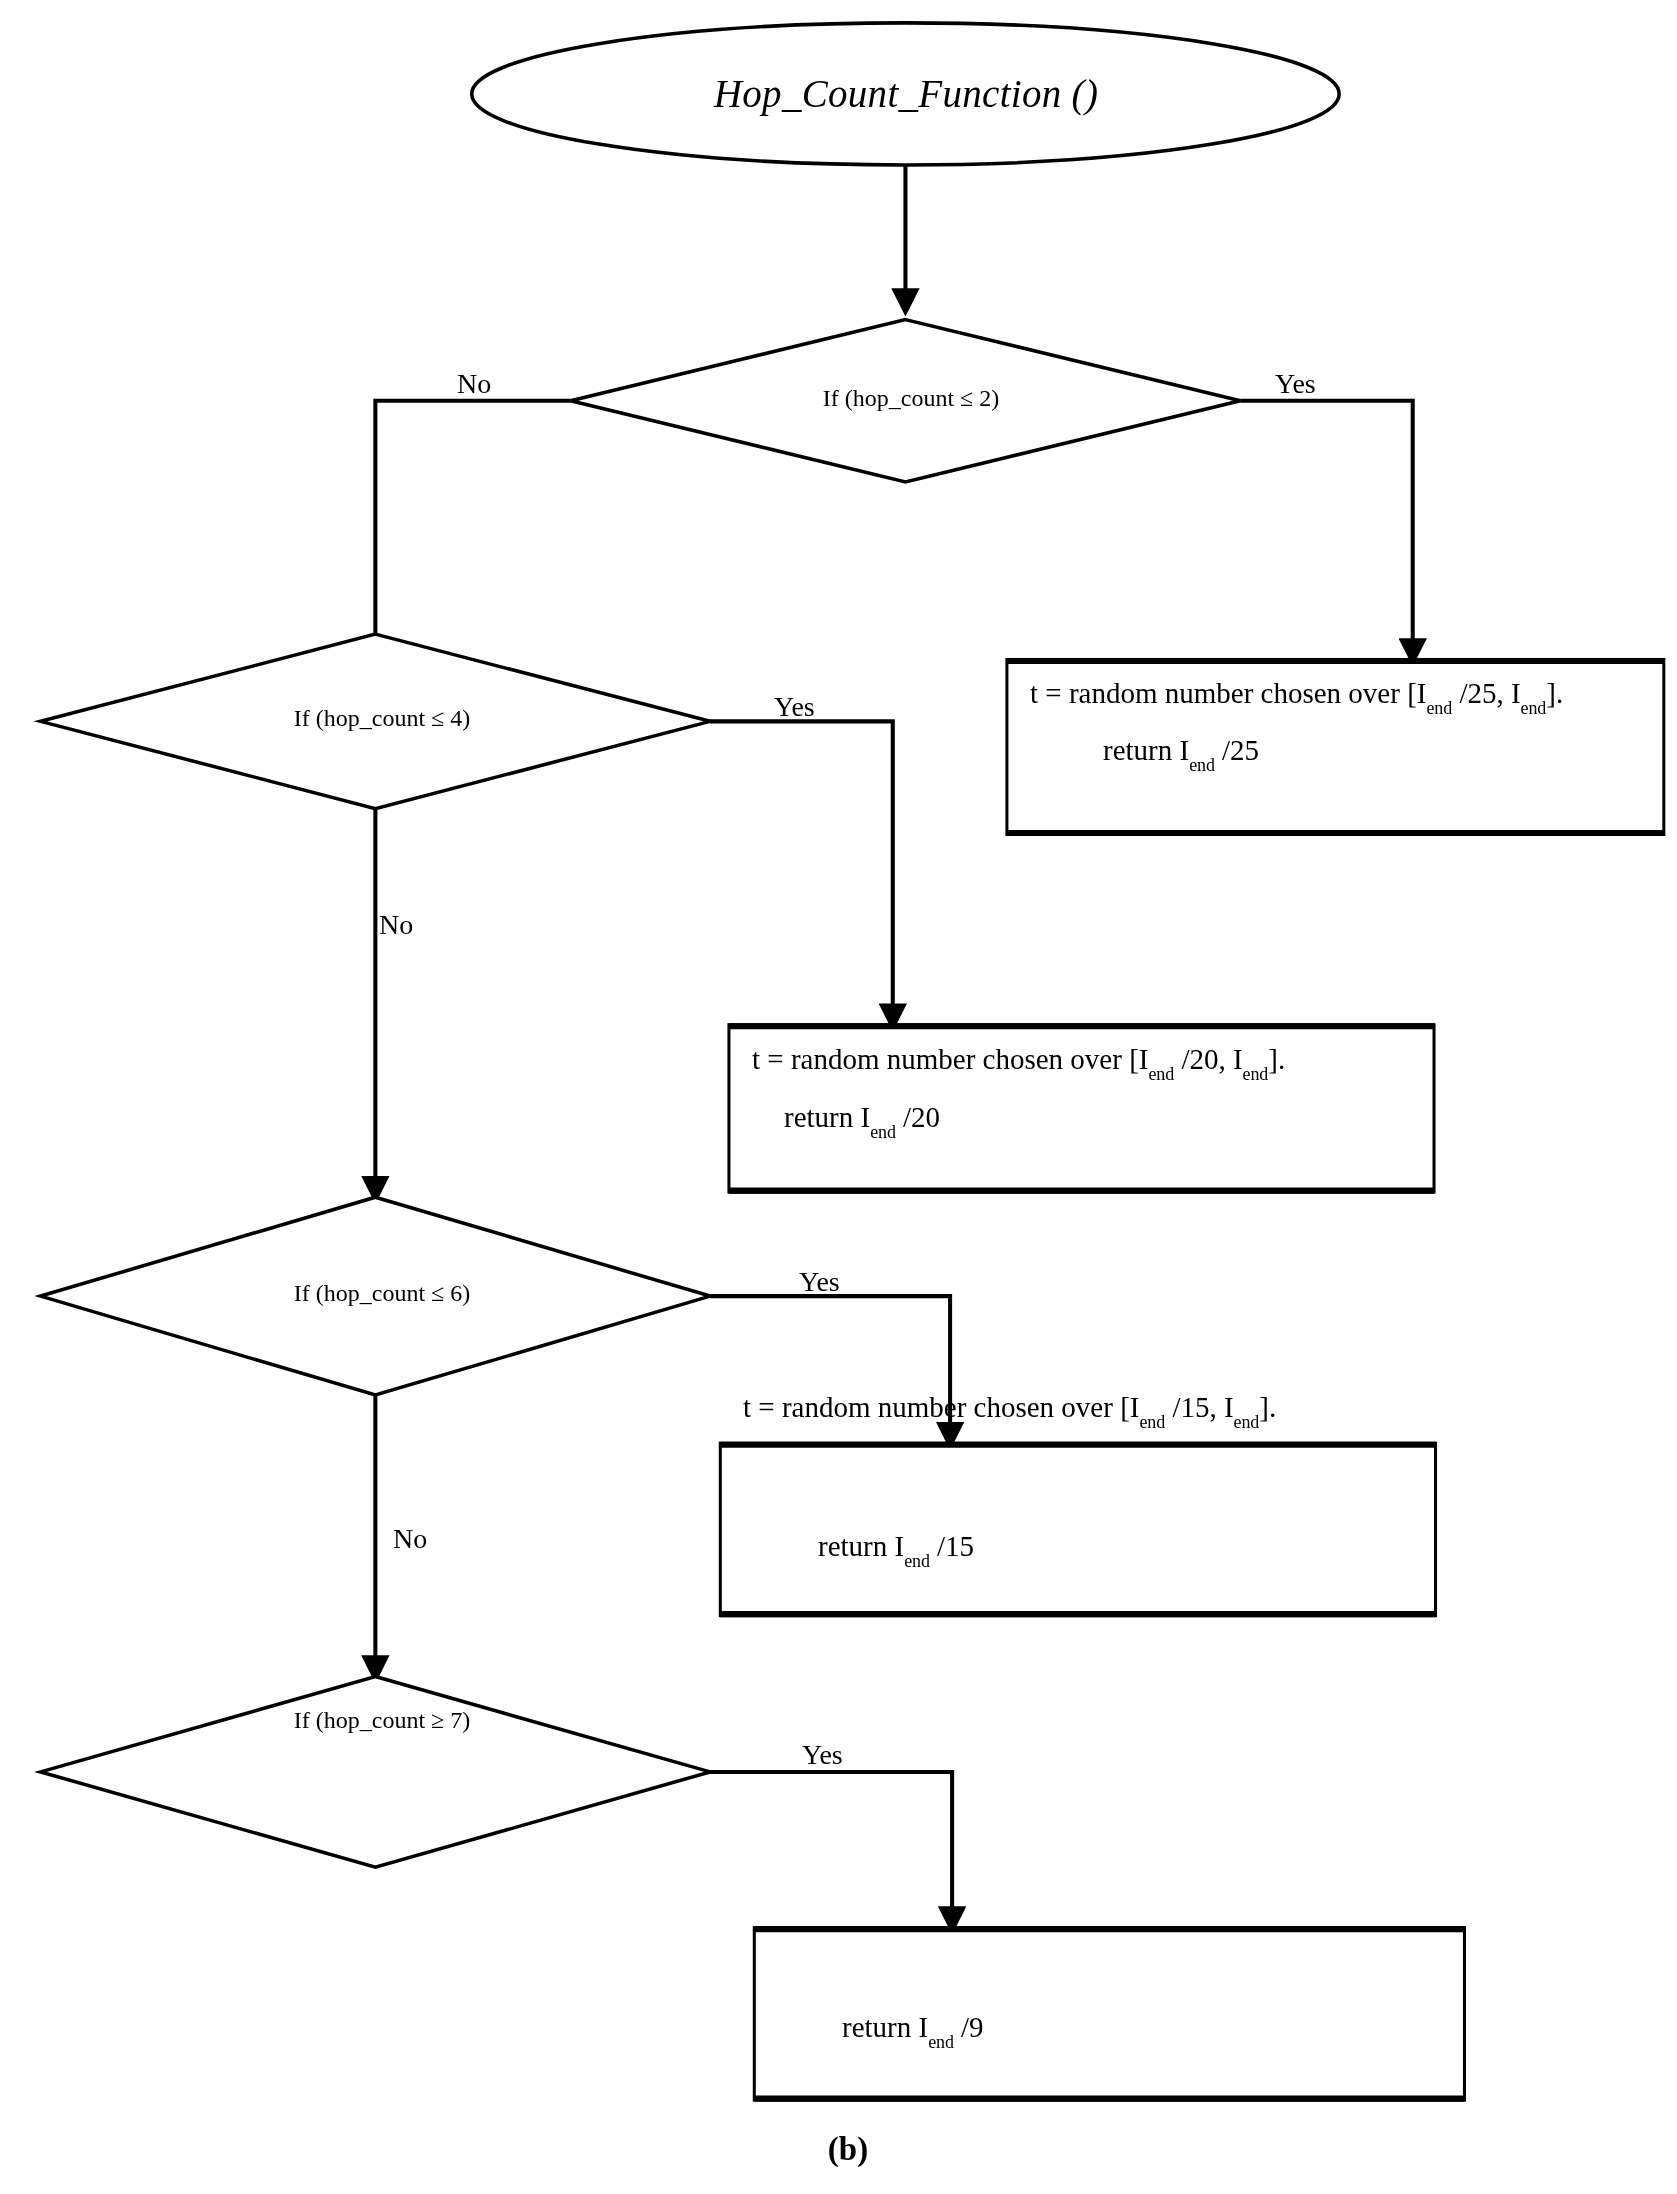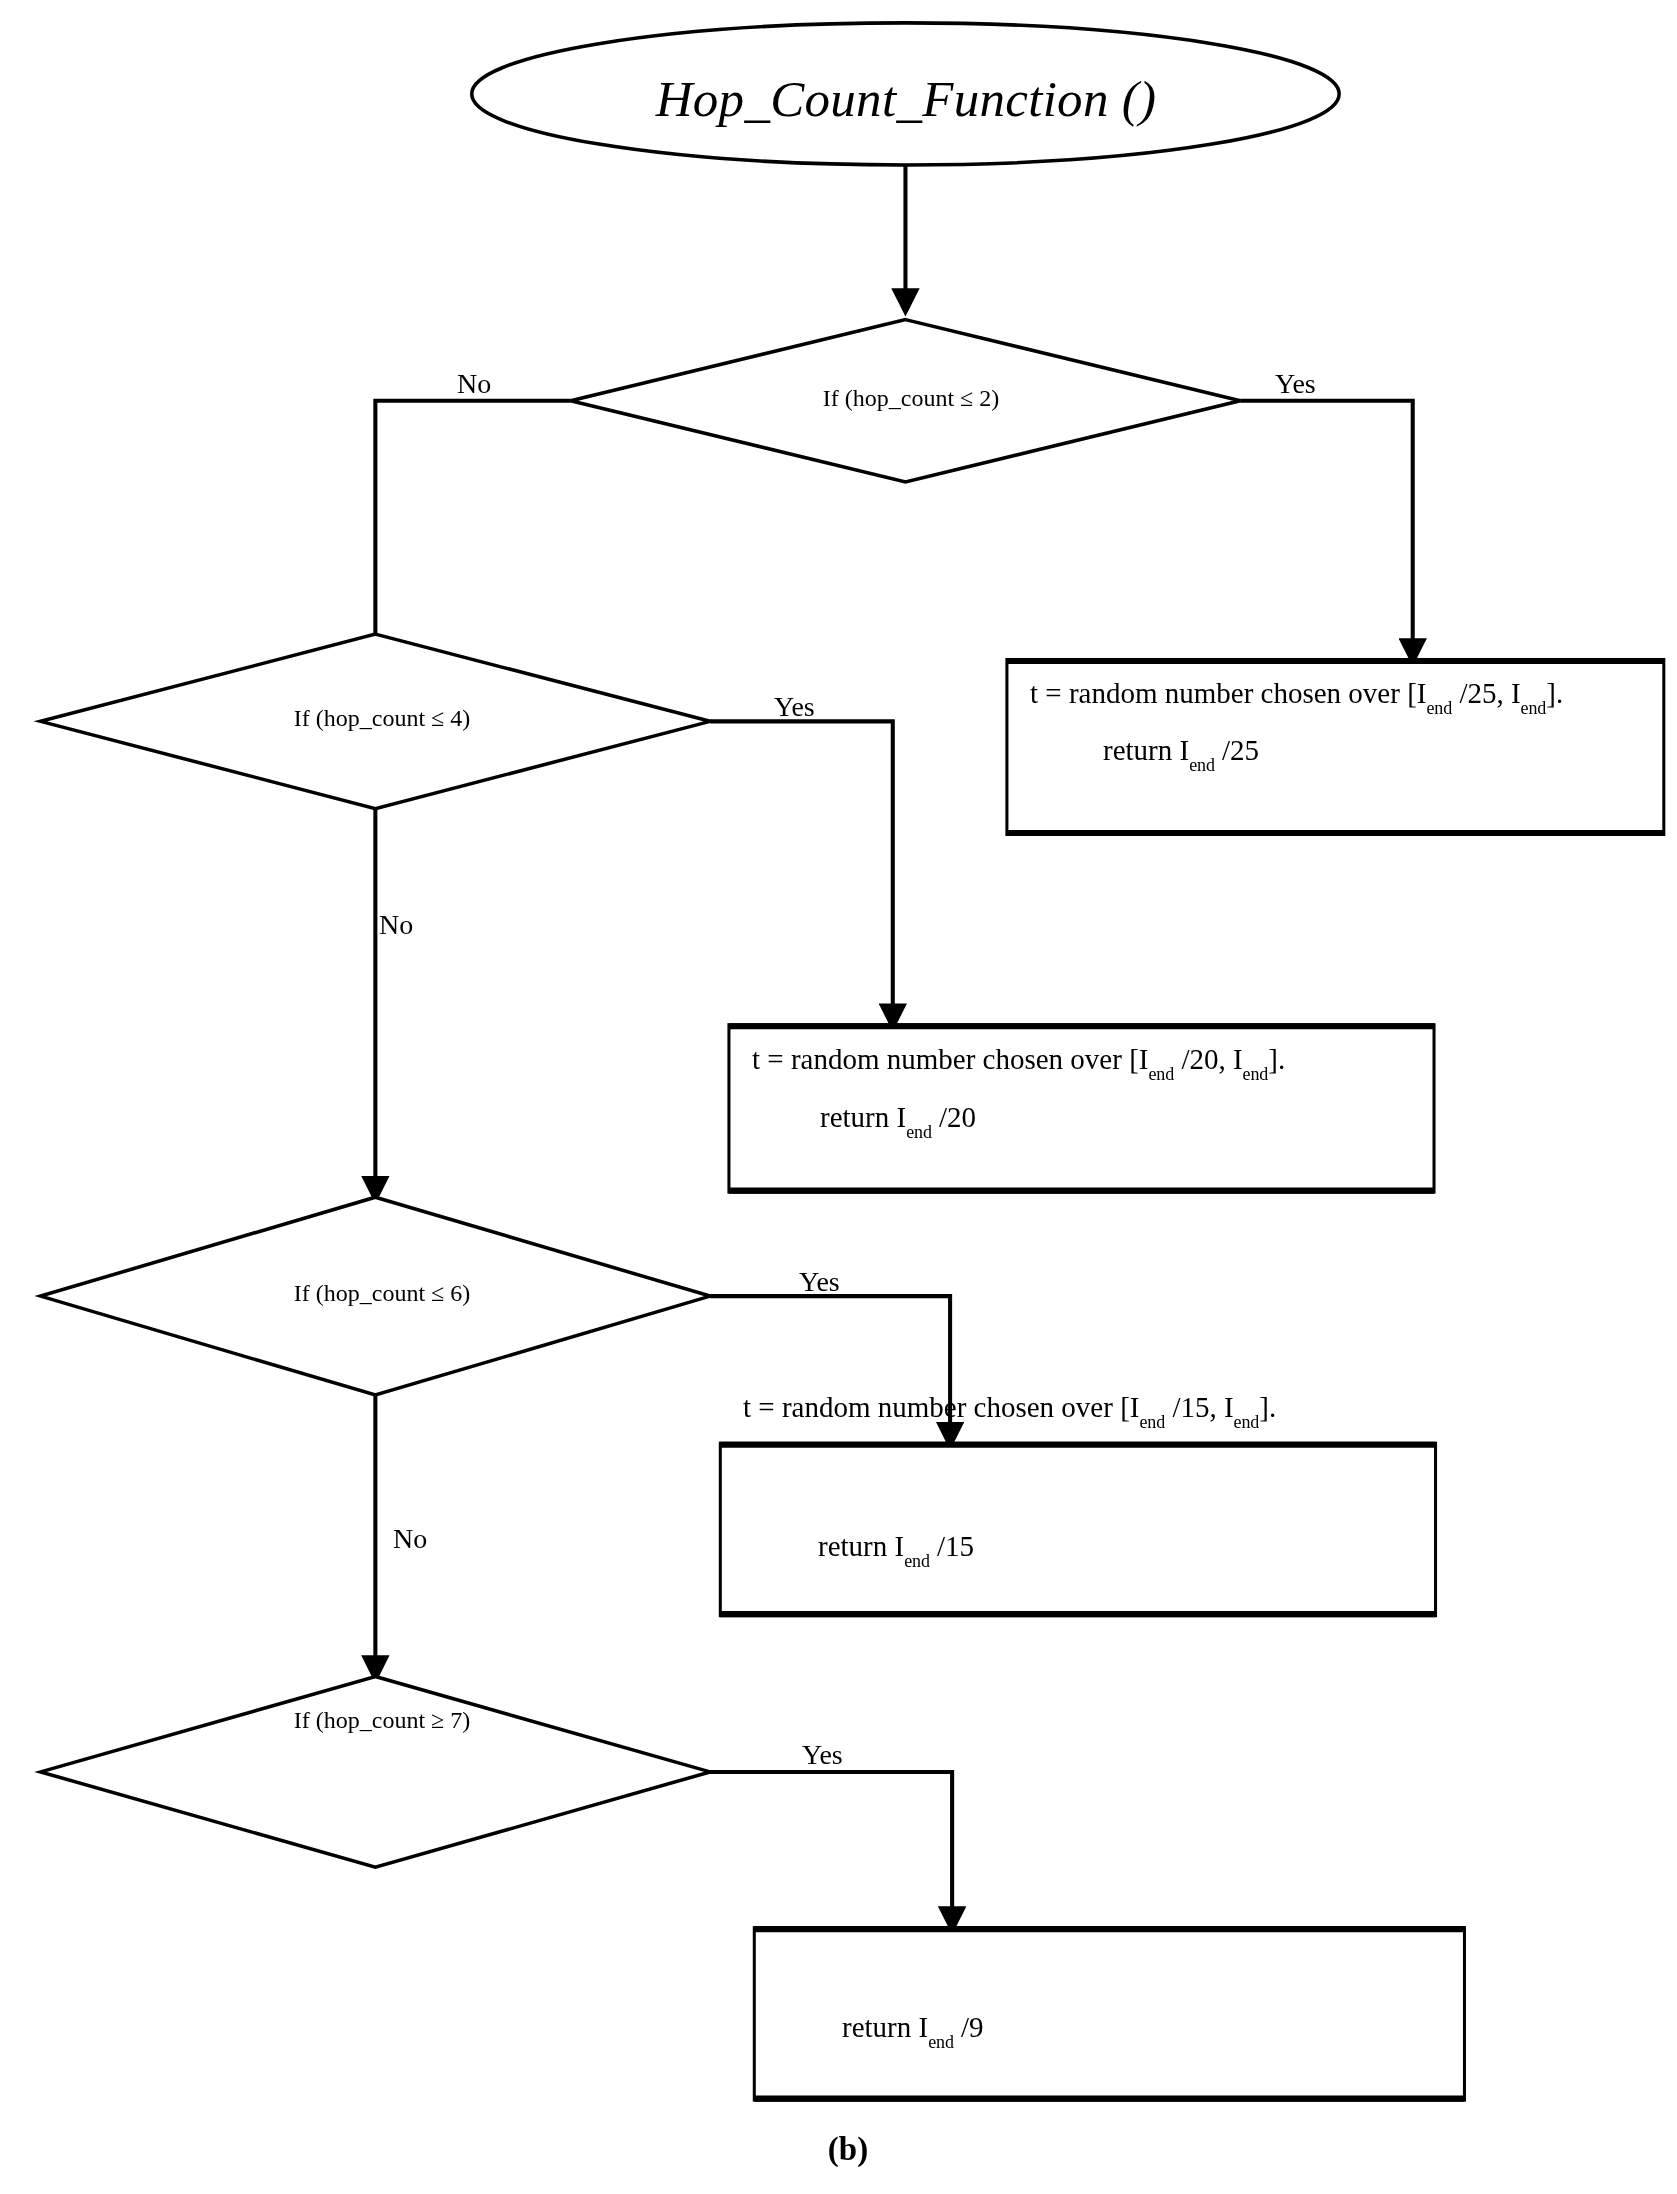--- a/index.html
+++ b/index.html
@@ -51,21 +51,21 @@
 
   
   .txt {
     position: absolute;
     white-space: pre;
     line-height: 1.0;
     color: #000;
   }
   .oval-text {
     font-style: italic;
-    font-size: 51px;
+    font-size: 39px;
     letter-spacing: 0.3px;
   }
   .diamond-text {
     font-size: 24px;
   }
   .branch-label {
     font-size: 28px;
   }
   .box-line {
     font-size: 29px;
@@ -162,21 +162,21 @@
   <div class="txt box-line" style="left:1030px; top:679px;">
     <span>t = random number chosen over [I</span><span class="sub">end</span><span> /25, I</span><span class="sub">end</span><span>].</span>
   </div>
   <div class="txt box-line" style="left:1103px; top:736px;">
     <span>return I</span><span class="sub">end</span><span> /25</span>
   </div>
 
   <div class="txt box-line" style="left:752px; top:1045px;">
     <span>t = random number chosen over [I</span><span class="sub">end</span><span> /20, I</span><span class="sub">end</span><span>].</span>
   </div>
-  <div class="txt box-line" style="left:820px; top:1103px;text-align:right;">
+  <div class="txt box-line" style="left:784px; top:1103px;text-align:right;">
     <span>return I</span><span class="sub">end</span><span> /20</span>
   </div>
 
   <div class="txt box-line" style="left:743px; top:1393px;">
     <span>t = random number chosen over [I</span><span class="sub">end</span><span> /15, I</span><span class="sub">end</span><span>].</span>
   </div>
   <div class="txt box-line" style="left:818px; top:1532px;">
     <span>return I</span><span class="sub">end</span><span> /15</span>
   </div>
 

